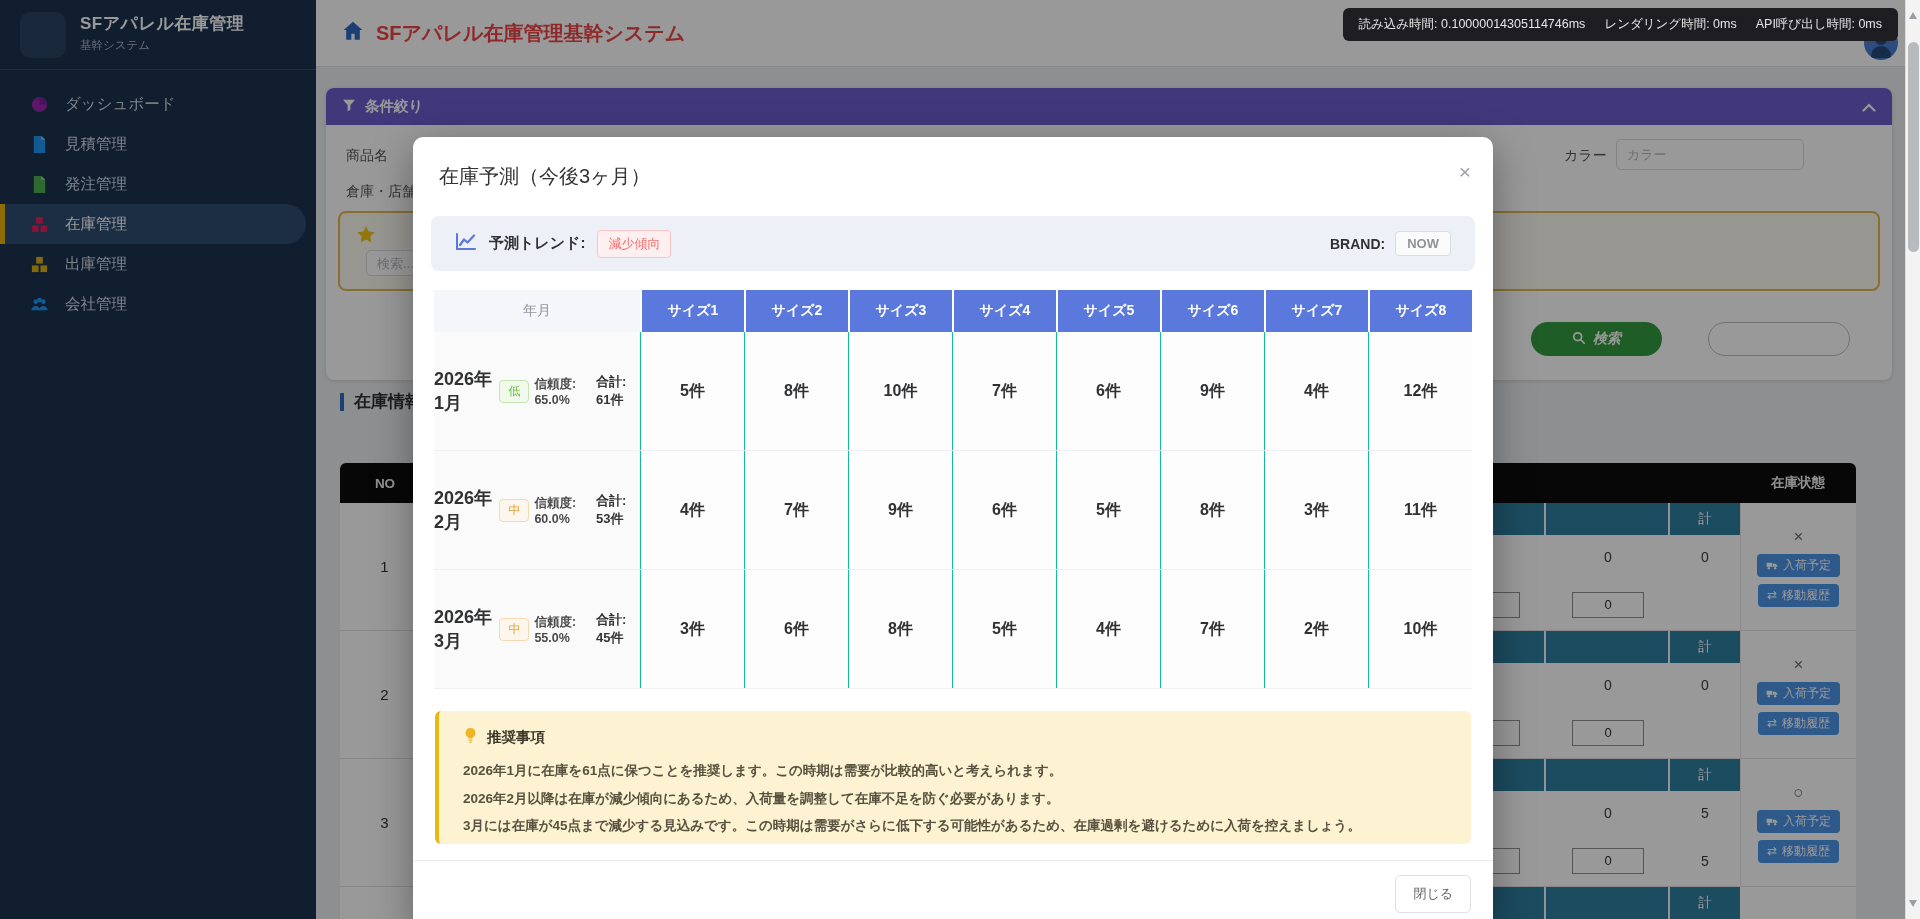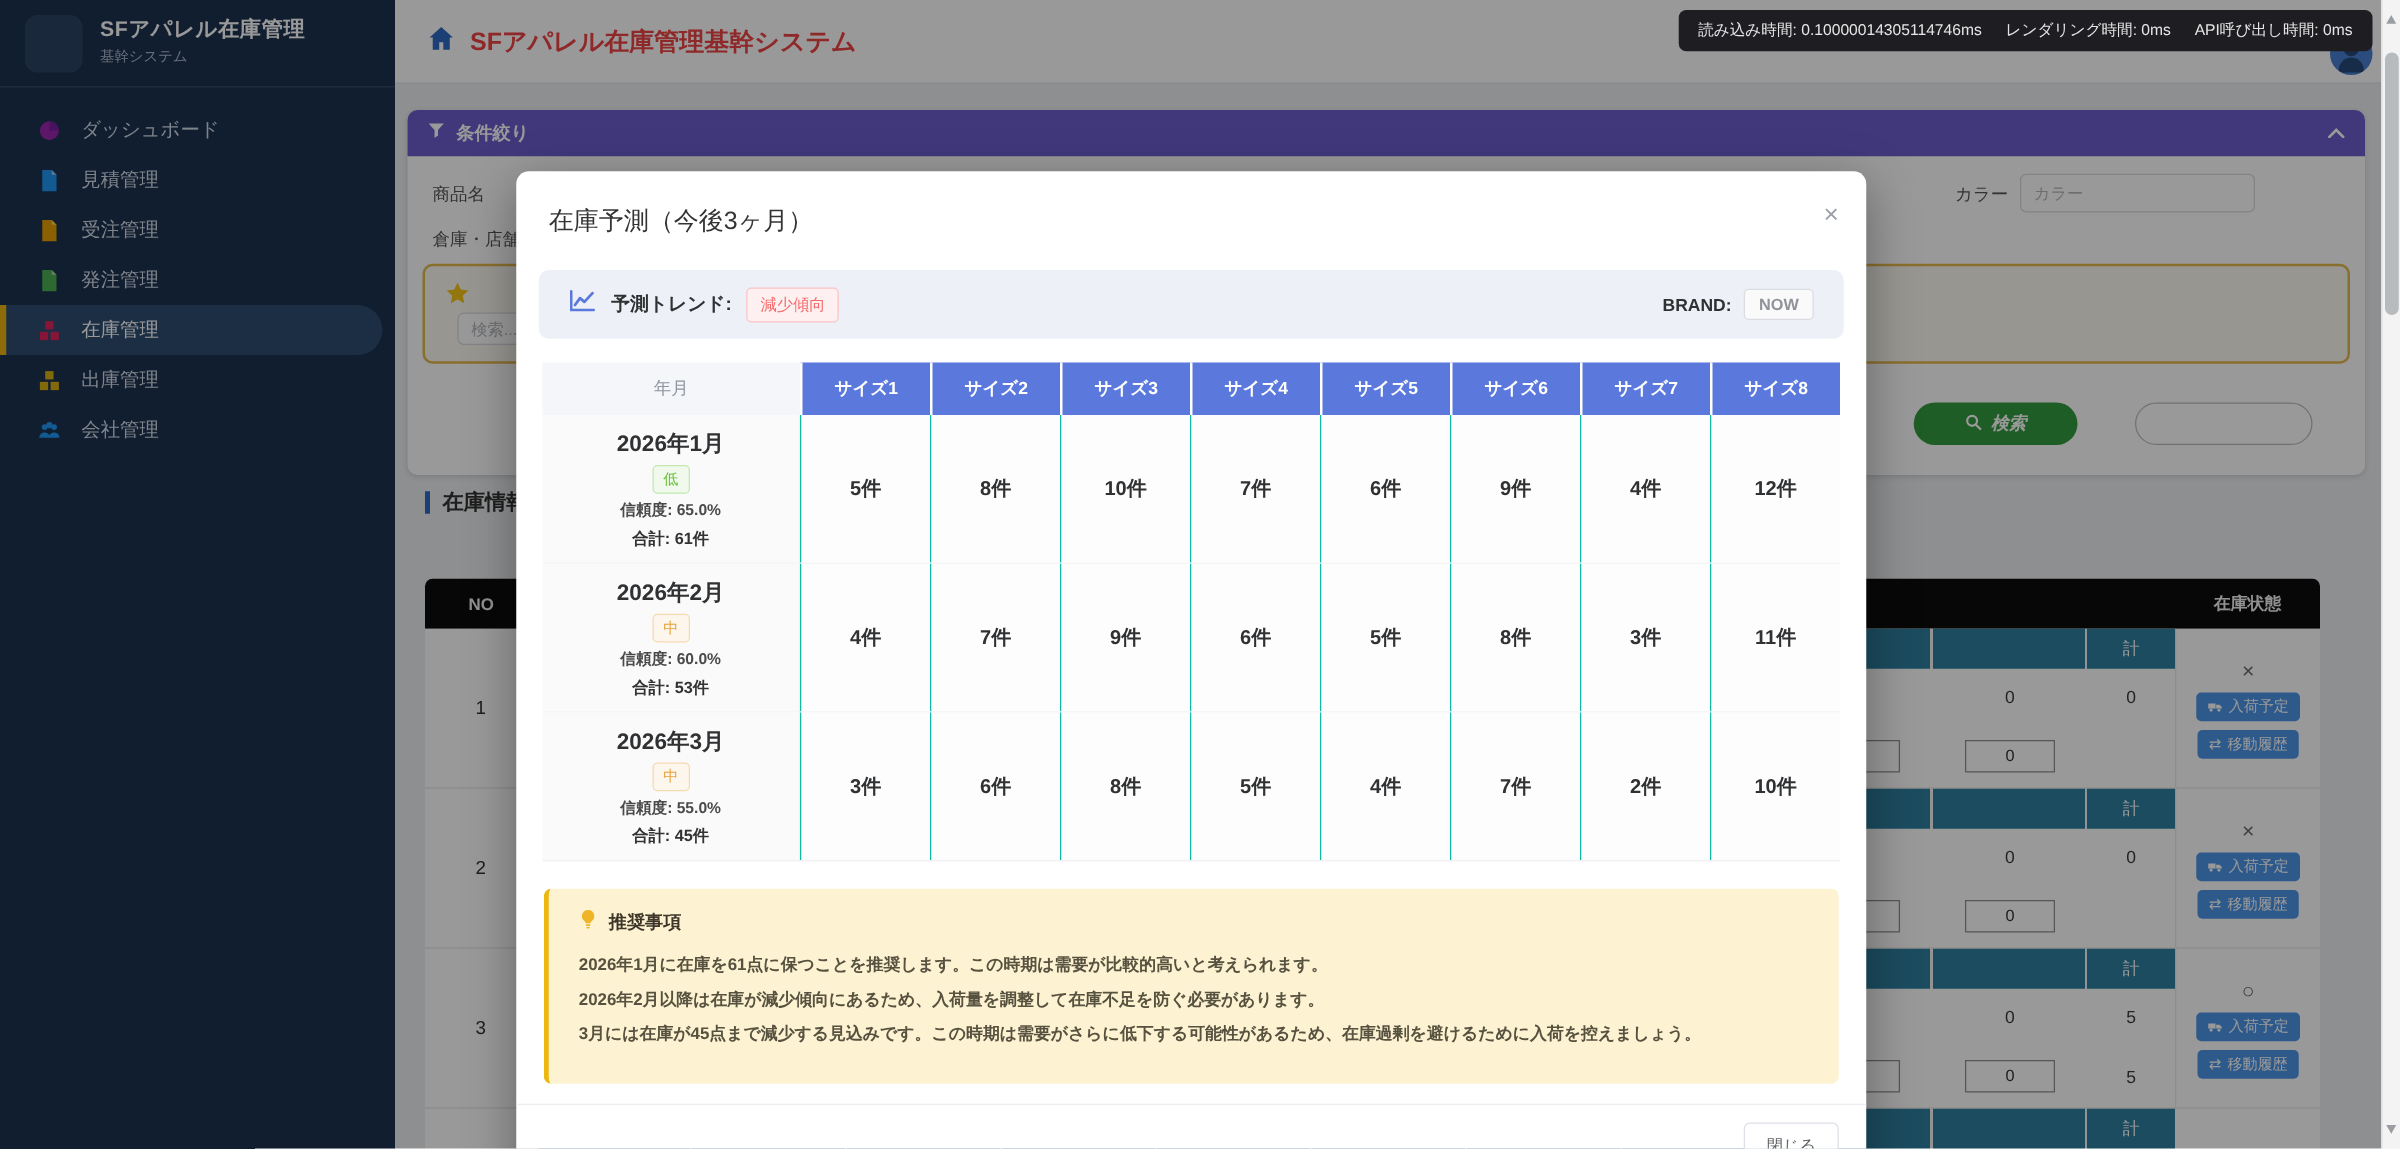--- a/index.html
+++ b/index.html
@@ -82,30 +82,30 @@
   .trend-badge { margin-left:12px; font-size:13px; color:#f56c6c; background:#fef0f0; border:1px solid #fbc4c4; border-radius:4px; padding:4px 10px; }
   .brand-wrap { margin-left:auto; display:flex; align-items:center; gap:10px; }
   .brand-label { font-size:14px; font-weight:bold; color:#303133; }
   .brand-badge { font-size:13px; font-weight:bold; color:#909399; background:#fafafa; border:1px solid #d9dce1; border-radius:4px; padding:4px 11px; }
 
   .ftable { margin:19px 21px 0; width:1038px; }
   .ft-header { display:grid; grid-template-columns:206px repeat(8,104px); height:42px; }
   .ft-month-h { background:#f4f6f9; color:#8f959e; font-size:14px; display:flex; align-items:center; justify-content:center; }
   .ft-size-h { background:#5b79dd; color:#fff; font-size:14px; font-weight:bold; display:flex; align-items:center; justify-content:center; border-left:2px solid #fff; }
   .ft-row { display:grid; grid-template-columns:206px repeat(8,104px); height:119px; border-bottom:1px solid #eef0f4; }
-  .ft-month { background:#fafafa; border-right:1px solid #f0f1f4; display:flex; flex-direction:column; align-items:center; justify-content:center; gap:5px; }
+  .ft-month { background:#fafafa; border-right:1px solid #f0f1f4; display:flex; flex-direction:row; align-items:center; justify-content:center; gap:5px; }
   .ft-month-name { font-size:18px; font-weight:bold; color:#303133; }
   .lv-badge { font-size:12px; padding:2px 8px; border-radius:4px; }
   .lv-low { color:#67c23a; background:#f0f9eb; border:1px solid #c2e7b0; }
   .lv-mid { color:#e6a23c; background:#fdf6ec; border:1px solid #f5dab1; }
   .ft-conf { font-size:12.5px; font-weight:bold; color:#4a4a4a; }
   .ft-total { font-size:13px; font-weight:bold; color:#333; }
   .ft-cell { background:#fdfdfd; display:flex; align-items:center; justify-content:center; font-size:16px; font-weight:bold; color:#303133; border-left:1px solid #14b8a6; }
 
-  .rec-box { margin:22px 22px 0; background:#fdf3d2; border-left:4px solid #edb712; border-radius:6px; padding:16px 24px 26px; }
+  .rec-box { margin:22px 22px 0; background:#fdf3d2; border-left:4px solid #edb712; border-radius:6px; padding:16px 24px 4px; }
   .rec-head { display:flex; align-items:center; gap:9px; font-size:14.5px; font-weight:bold; color:#3d3629; }
   .rec-lines { margin-top:10px; }
   .rec-lines p { font-size:13.5px; color:#57513f; line-height:2.05;font-weight:bold; }
   .modal-foot { margin:16px 0 0; border-top:1px solid #ececf0; padding:14px 22px 0; text-align:right; }
   .btn-close { background:#fff; border:1px solid #dcdfe6; border-radius:5px; color:#606266; font-size:13px; padding:9px 17px; cursor:pointer; }
 </style>
 </head>
 <body>
 
 <div class="page">
@@ -129,29 +129,20 @@
         <span>ダッシュボード</span>
       </div>
       <div class="menu-item">
         <span class="mi-icon">
           <svg viewBox="0 0 20 20" width="19" height="19">
               <path d="M4 1h8l4 4v14H4z" fill="#2196f3"></path>
               <path d="M12 1l4 4h-4z" fill="#90caf9"></path>
             </svg>
         </span>
         <span>見積管理</span>
-      </div>
-      <div class="menu-item">
-        <span class="mi-icon">
-          <svg viewBox="0 0 20 20" width="19" height="19">
-              <path d="M4 1h8l4 4v14H4z" fill="#e8a005"></path>
-              <path d="M12 1l4 4h-4z" fill="#ffd54f"></path>
-            </svg>
-        </span>
-        <span>受注管理</span>
       </div>
       <div class="menu-item">
         <span class="mi-icon">
           <svg viewBox="0 0 20 20" width="19" height="19">
               <path d="M4 1h8l4 4v14H4z" fill="#4caf50"></path>
               <path d="M12 1l4 4h-4z" fill="#a5d6a7"></path>
             </svg>
         </span>
         <span>発注管理</span>
       </div>

